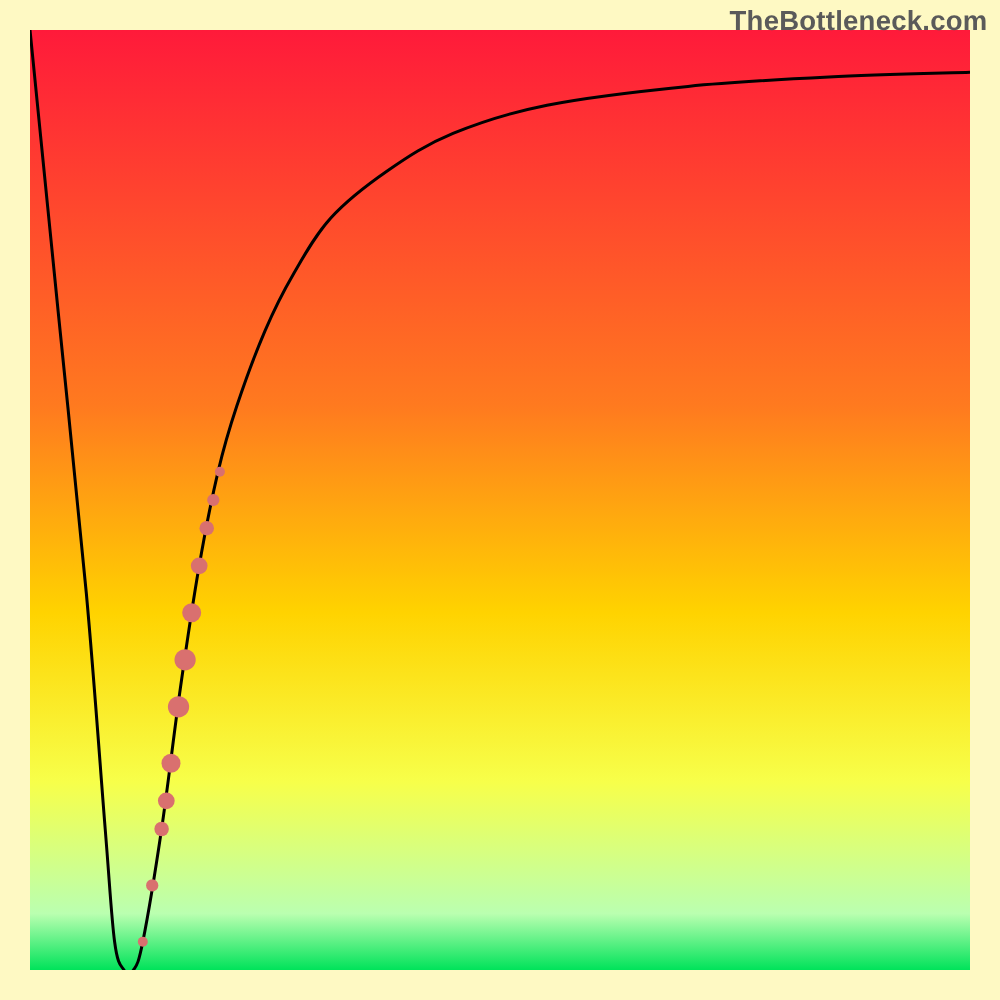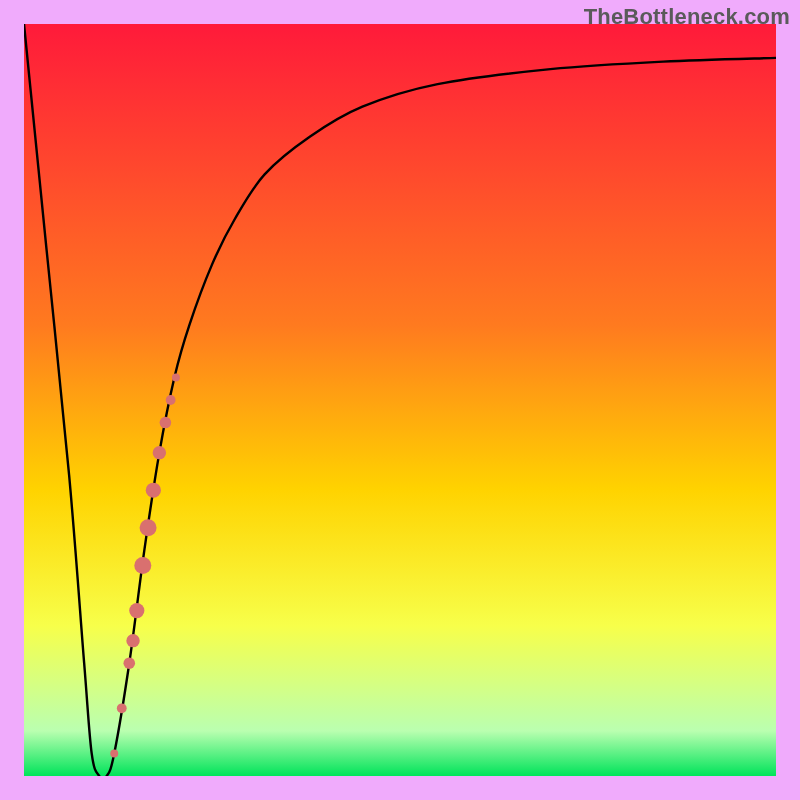--- a/index.html
+++ b/index.html
@@ -9,21 +9,21 @@
     height: 800px;
     overflow: hidden;
     background: #000;
     font-family: Arial, Helvetica, sans-serif;
   }
   .frame {
     position: absolute;
     left: 0; top: 0;
     width: 800px;
     height: 800px;
-    background: #f0abfc;
+    background: #fef9c3;
   }
   .plot {
     position: absolute;
     left: 24px;
     top: 24px;
     width: 752px;
     height: 752px;
   }
   .watermark {
     position: absolute;

